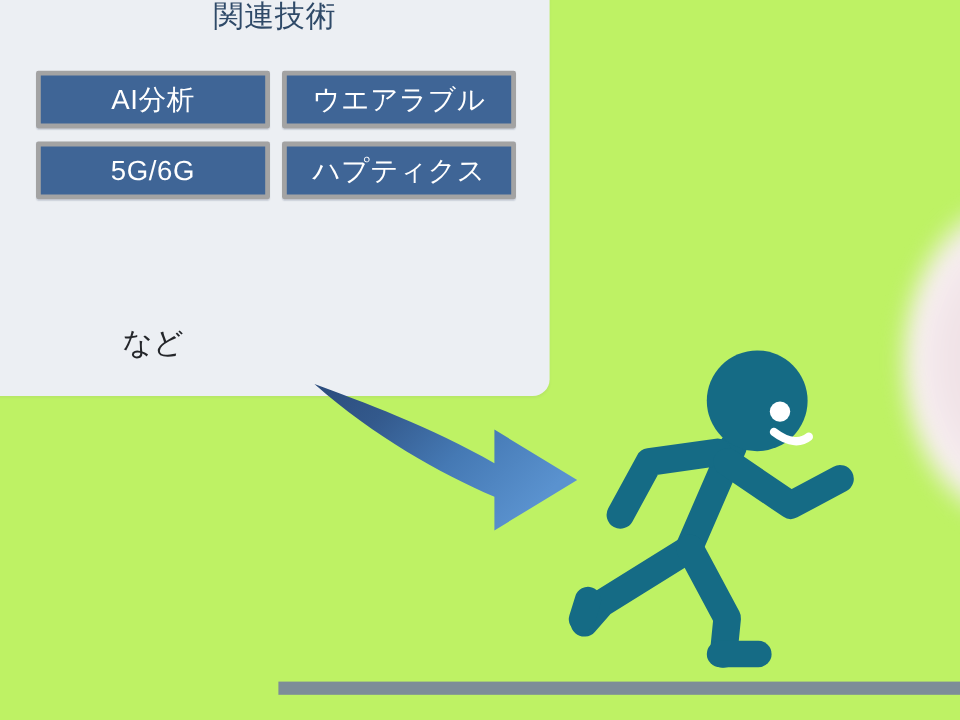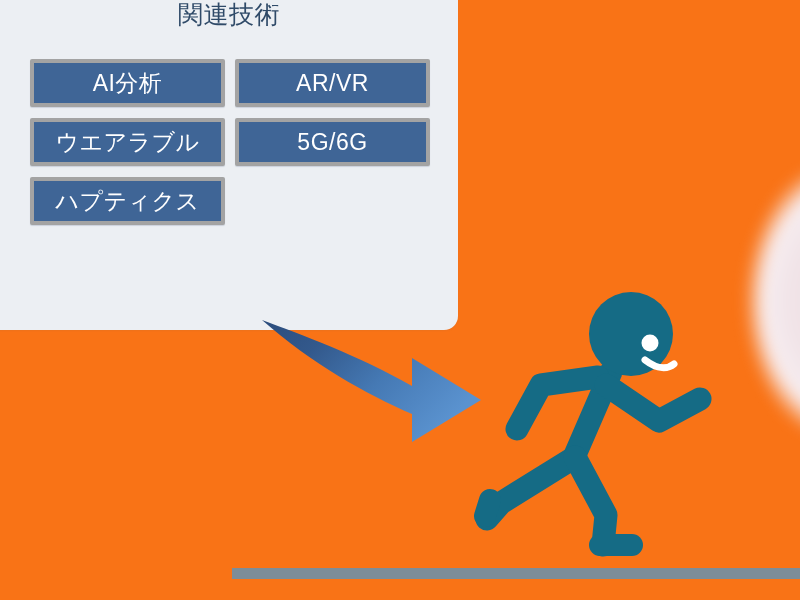--- a/index.html
+++ b/index.html
@@ -9,21 +9,21 @@
     background: #ffffff;
   }
   body {
     font-family: "Liberation Sans", "DejaVu Sans", sans-serif;
   }
   #stage {
     position: relative;
     width: 800px;
     height: 600px;
     overflow: hidden;
-    background: #f97316;
+    background: #bef264;
   }
 
   
   .pink-blob {
     position: absolute;
     left: 744px;
     top: 158px;
     width: 200px;
     height: 286px;
     border-radius: 50%;
@@ -122,26 +122,26 @@
 
 <div id="stage">
 
   <div class="pink-blob"></div>
 
   <div class="panel">
     <div class="panel-title">関連技術</div>
 
     <div class="card-grid">
       <div class="tech-card">AI分析</div>
-      <div class="tech-card">AR/VR</div>
       <div class="tech-card">ウエアラブル</div>
       <div class="tech-card">5G/6G</div>
       <div class="tech-card">ハプティクス</div>
     </div>
 
+    <div class="panel-footnote">など</div>
   </div>
 
   <svg class="overlay" viewBox="0 0 800 600">
     <defs>
       <linearGradient id="arrowGrad" x1="0" y1="0" x2="1" y2="0.55">
         <stop offset="0" stop-color="#2b4c7c"></stop>
         <stop offset="0.28" stop-color="#33598c"></stop>
         <stop offset="0.62" stop-color="#4579b4"></stop>
         <stop offset="1" stop-color="#5a92cf"></stop>
       </linearGradient>

